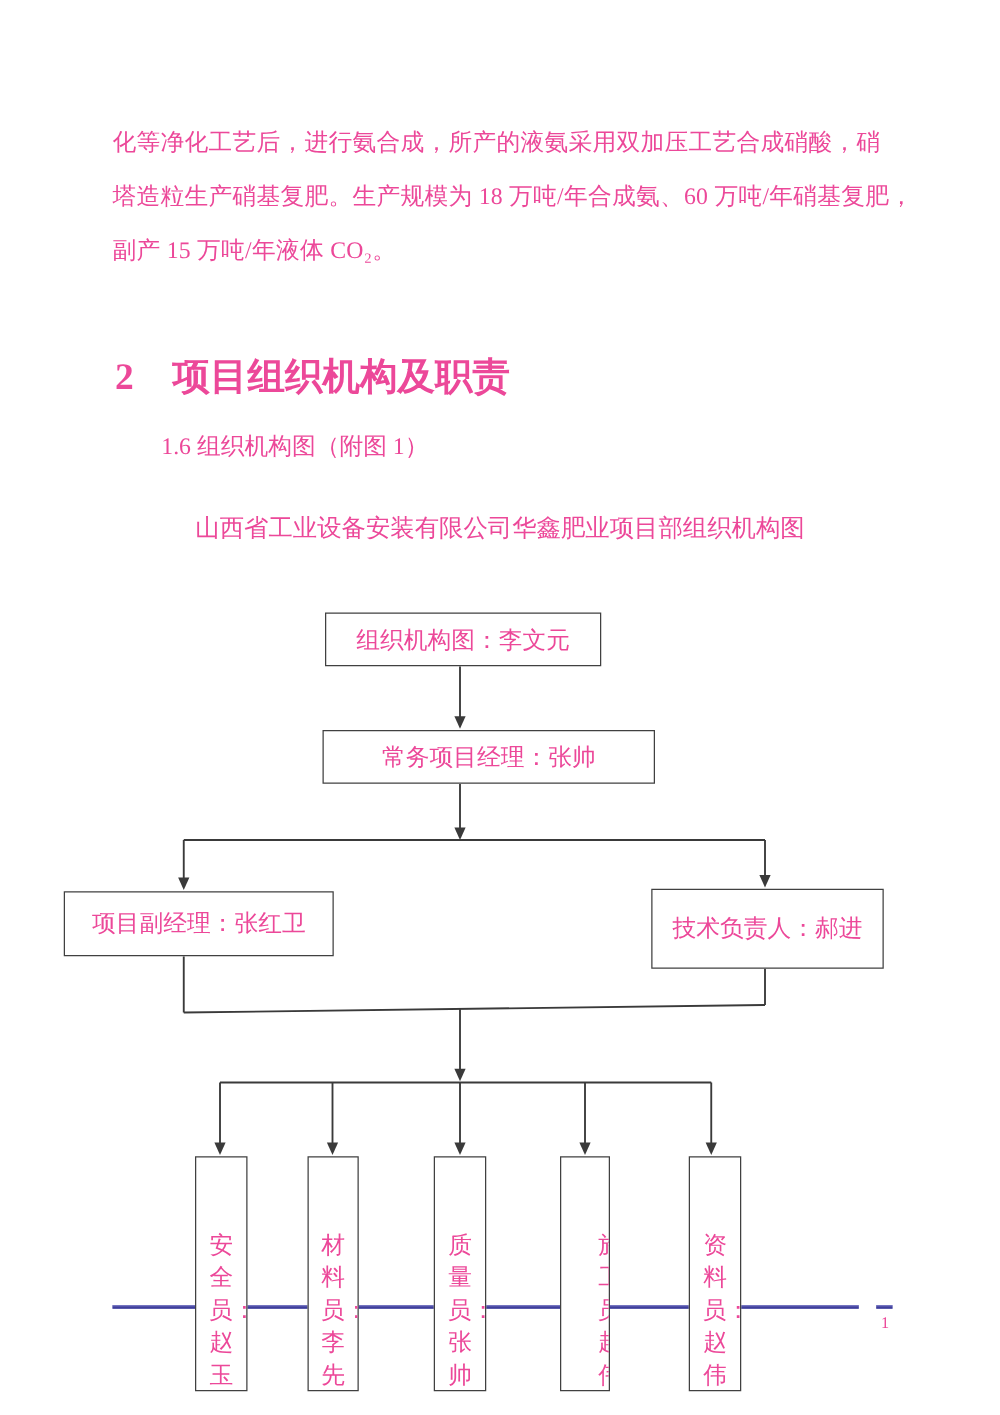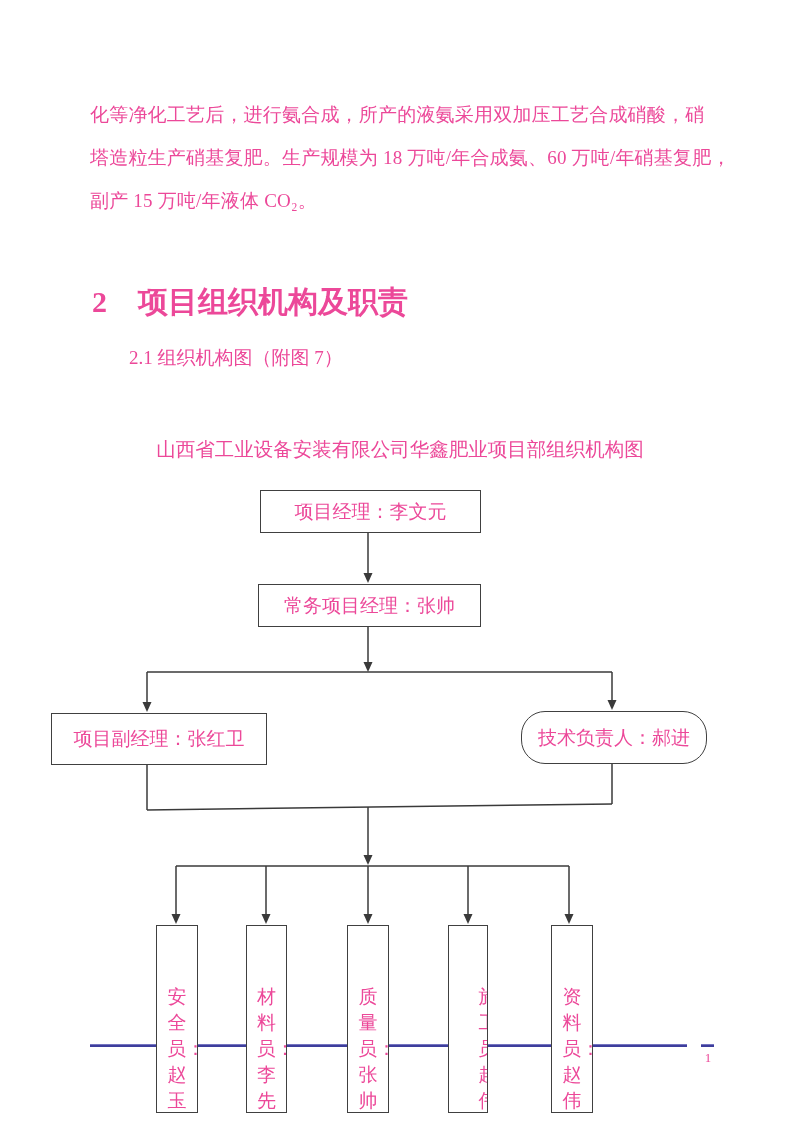--- a/index.html
+++ b/index.html
@@ -26,21 +26,21 @@
     display:flex; align-items:baseline;
     font-weight:bold; font-size:30px; line-height:36px;
   }
   .heading .num { margin-right:31px; }
   .subheading {
     position:absolute; left:129px; top:345px;
     font-size:19px; line-height:25px;
   }
   .chart-title {
     position:absolute; left:0; top:411px; width:800px;
-    text-align:center; font-size:19.5px; line-height:25px;margin-top:26px;
+    text-align:center; font-size:19.5px; line-height:25px;
   }
   
   .connectors { position:absolute; left:0; top:0; z-index:2; }
   .connectors line { stroke:var(--line,#3a3a3a); stroke-width:1.5; }
   .connectors polygon { fill:var(--line,#3a3a3a); }
   .node {
     position:absolute; z-index:3;
     background:#fff;
     border:1px solid var(--border,#404040);
     display:flex; align-items:center; justify-content:center;
@@ -81,21 +81,21 @@
     <div class="line">化等净化工艺后，进行氨合成，所产的液氨采用双加压工艺合成硝酸，硝</div>
     <div class="line">塔造粒生产硝基复肥。生产规模为 18 万吨/年合成氨、60 万吨/年硝基复肥，</div>
     <div class="line">副产 15 万吨/年液体 CO₂。</div>
   </div>
 
   <div class="heading">
     <span class="num">2</span>
     <span>项目组织机构及职责</span>
   </div>
 
-  <div class="subheading">2.1 组织机构图（附图 7）</div>
+  <div class="subheading">1.6 组织机构图（附图 1）</div>
 
   <div class="chart-title">山西省工业设备安装有限公司华鑫肥业项目部组织机构图</div>
 
   <svg class="connectors" width="800" height="1132" viewBox="0 0 800 1132">
 
     <line x1="368" y1="533" x2="368" y2="574"></line>
     <polygon points="368,583 363.5,573 372.5,573"></polygon>
 
     <line x1="368" y1="627" x2="368" y2="663"></line>
     <polygon points="368,672 363.5,662 372.5,662"></polygon>
@@ -120,27 +120,27 @@
     <line x1="266" y1="866" x2="266" y2="915"></line>
     <polygon points="266,924 261.5,914 270.5,914"></polygon>
     <line x1="368" y1="866" x2="368" y2="915"></line>
     <polygon points="368,924 363.5,914 372.5,914"></polygon>
     <line x1="468" y1="866" x2="468" y2="915"></line>
     <polygon points="468,924 463.5,914 472.5,914"></polygon>
     <line x1="569" y1="866" x2="569" y2="915"></line>
     <polygon points="569,924 564.5,914 573.5,914"></polygon>
   </svg>
 
-  <div class="node" style="left:260px; top:490px; width:221px; height:43px;">项目经理：李文元</div>
+  <div class="node" style="left:260px; top:490px; width:221px; height:43px;">组织机构图：李文元</div>
 
-  <div class="node" style="left:258px; top:584px; width:223px; height:43px;">常务项目经理：张帅</div>
+  <div class="node" style="left:258px; top:584px; width:266px; height:43px;">常务项目经理：张帅</div>
 
   <div class="node" style="left:51px; top:713px; width:216px; height:52px;">项目副经理：张红卫</div>
 
-  <div class="node" style="left:521px; top:711px; width:186px; height:53px;border-radius:24px;">技术负责人：郝进</div>
+  <div class="node" style="left:521px; top:711px; width:186px; height:64px;">技术负责人：郝进</div>
 
   <div class="vnode" style="left:156px; width:42px;">
     <span class="inner">安全员：赵玉国</span>
   </div>
   <div class="vnode" style="left:246px; width:41px;">
     <span class="inner">材料员：李先成</span>
   </div>
   <div class="vnode" style="left:347px; width:42px;">
     <span class="inner">质量员：张　帅</span>
   </div>

